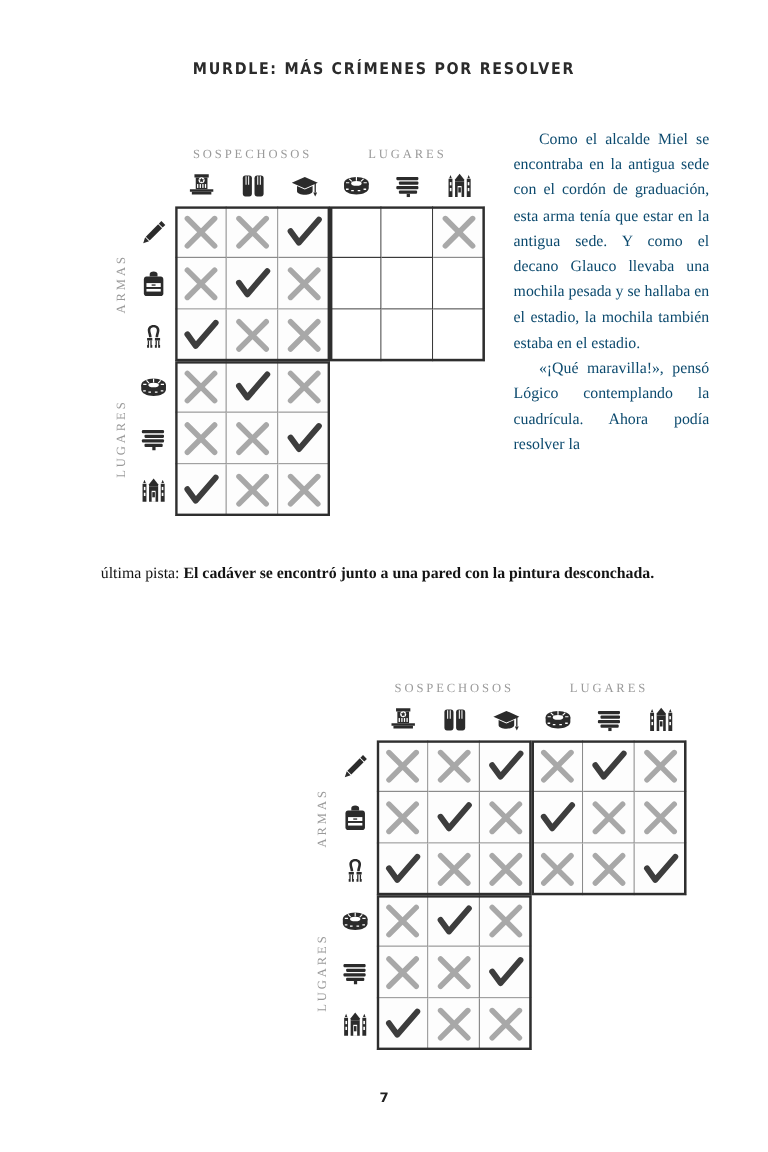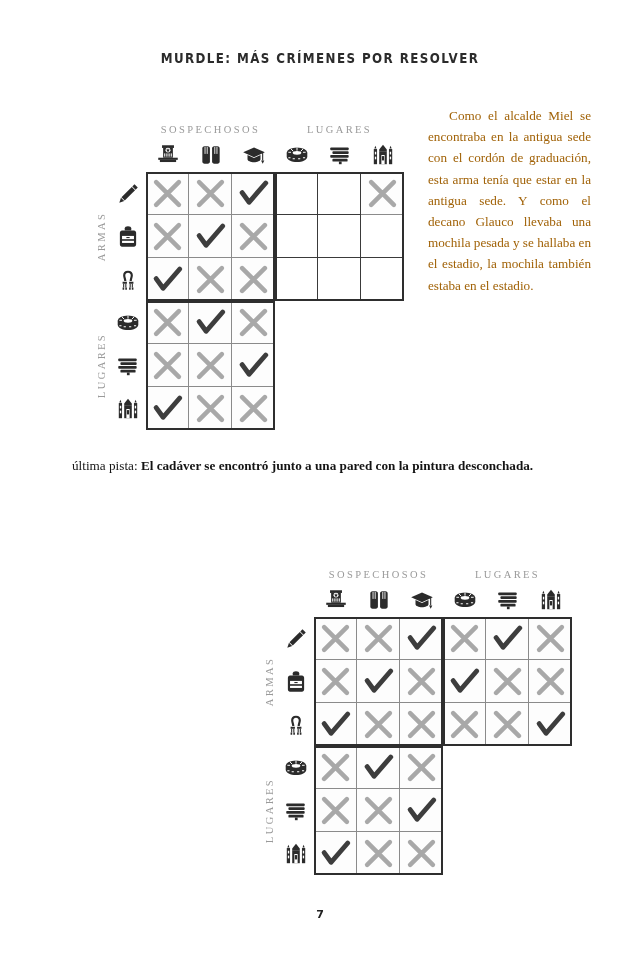--- a/index.html
+++ b/index.html
@@ -103,35 +103,35 @@
   }
 
   
   .col-text {
     position: absolute;
     font-family: "Liberation Serif", serif;
     font-size: 13.2px;
     line-height: 21.2px;
     text-align: justify;
     text-align-last: left;
-    color: #a16207;
+    color: #0c4a6e;
   }
   .col-text p { margin: 0; }
   .col-text p.indent { text-indent: 1.6em; }
 
   .full-text {
     position: absolute;
     font-family: "Liberation Serif", serif;
     font-size: 13.2px;
     line-height: 21.4px;
     text-align: justify;
     text-align-last: left;
     color: #141414;
   }
-  .full-text p { margin: 0; }
+  .full-text p { margin: 12px; }
   .full-text p.indent { text-indent: 1.8em; }
   .full-text b { font-weight: bold; }
 
   .page-number {
     position: absolute;
     width: 640px;
     left: 0;
     text-align: center;
     font-family: "DejaVu Sans", sans-serif;
     font-weight: bold;
@@ -392,20 +392,21 @@
         <div class="cell hidden"></div>
       </div>
       <div class="block-border" style="left:58px; top:64px; width:129px; height:129px;"></div>
       <div class="block-border" style="left:187px; top:64px; width:129px; height:129px;"></div>
       <div class="block-border" style="left:58px; top:193px; width:129px; height:129px;"></div>
     </div>
 </div>
 
 <div class="col-text" style="left:428px; top:105px; width:163px;">
   <p class="indent">Como el alcalde Miel se encontraba en la antigua sede con el cordón de graduación, esta arma tenía que estar en la antigua sede. Y como el decano Glauco llevaba una mochila pesada y se hallaba en el estadio, la mochila también estaba en el estadio.</p>
+  <p class="indent">«¡Qué maravilla!», pensó Lógico contemplando la cuadrícula. Ahora podía resolver la</p>
 </div>
 
 <div class="full-text" style="left:72px; top:455px; width:496px;">
   <p><span>última pista: </span><b>El cadáver se encontró junto a una pared con la pintura desconchada.</b></p>
 </div>
 
 <div class="puzzle" id="puzzle-bottom" style="left:256px; top:553px;">
   <div class="puzzle-inner" id="puzzle-bottom-inner" style="width: 316px; height: 322px;">
       <div class="cat-label top" style="left:58px; top:16px; width:129px;">SOSPECHOSOS</div>
       <div class="cat-label top" style="left:187px; top:16px; width:129px;">LUGARES</div>

